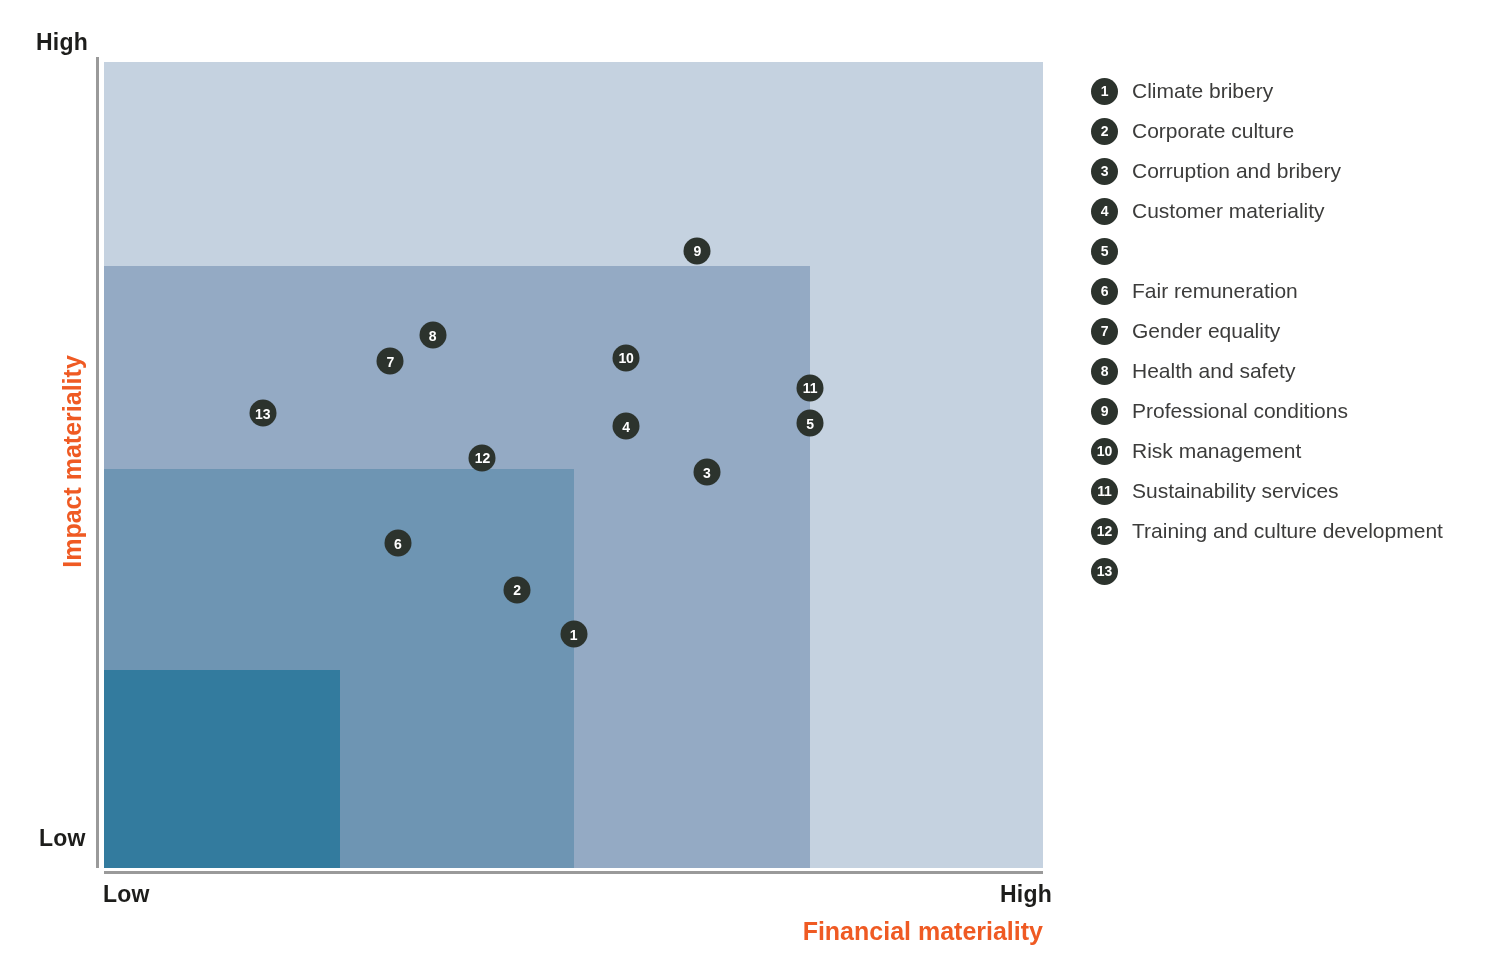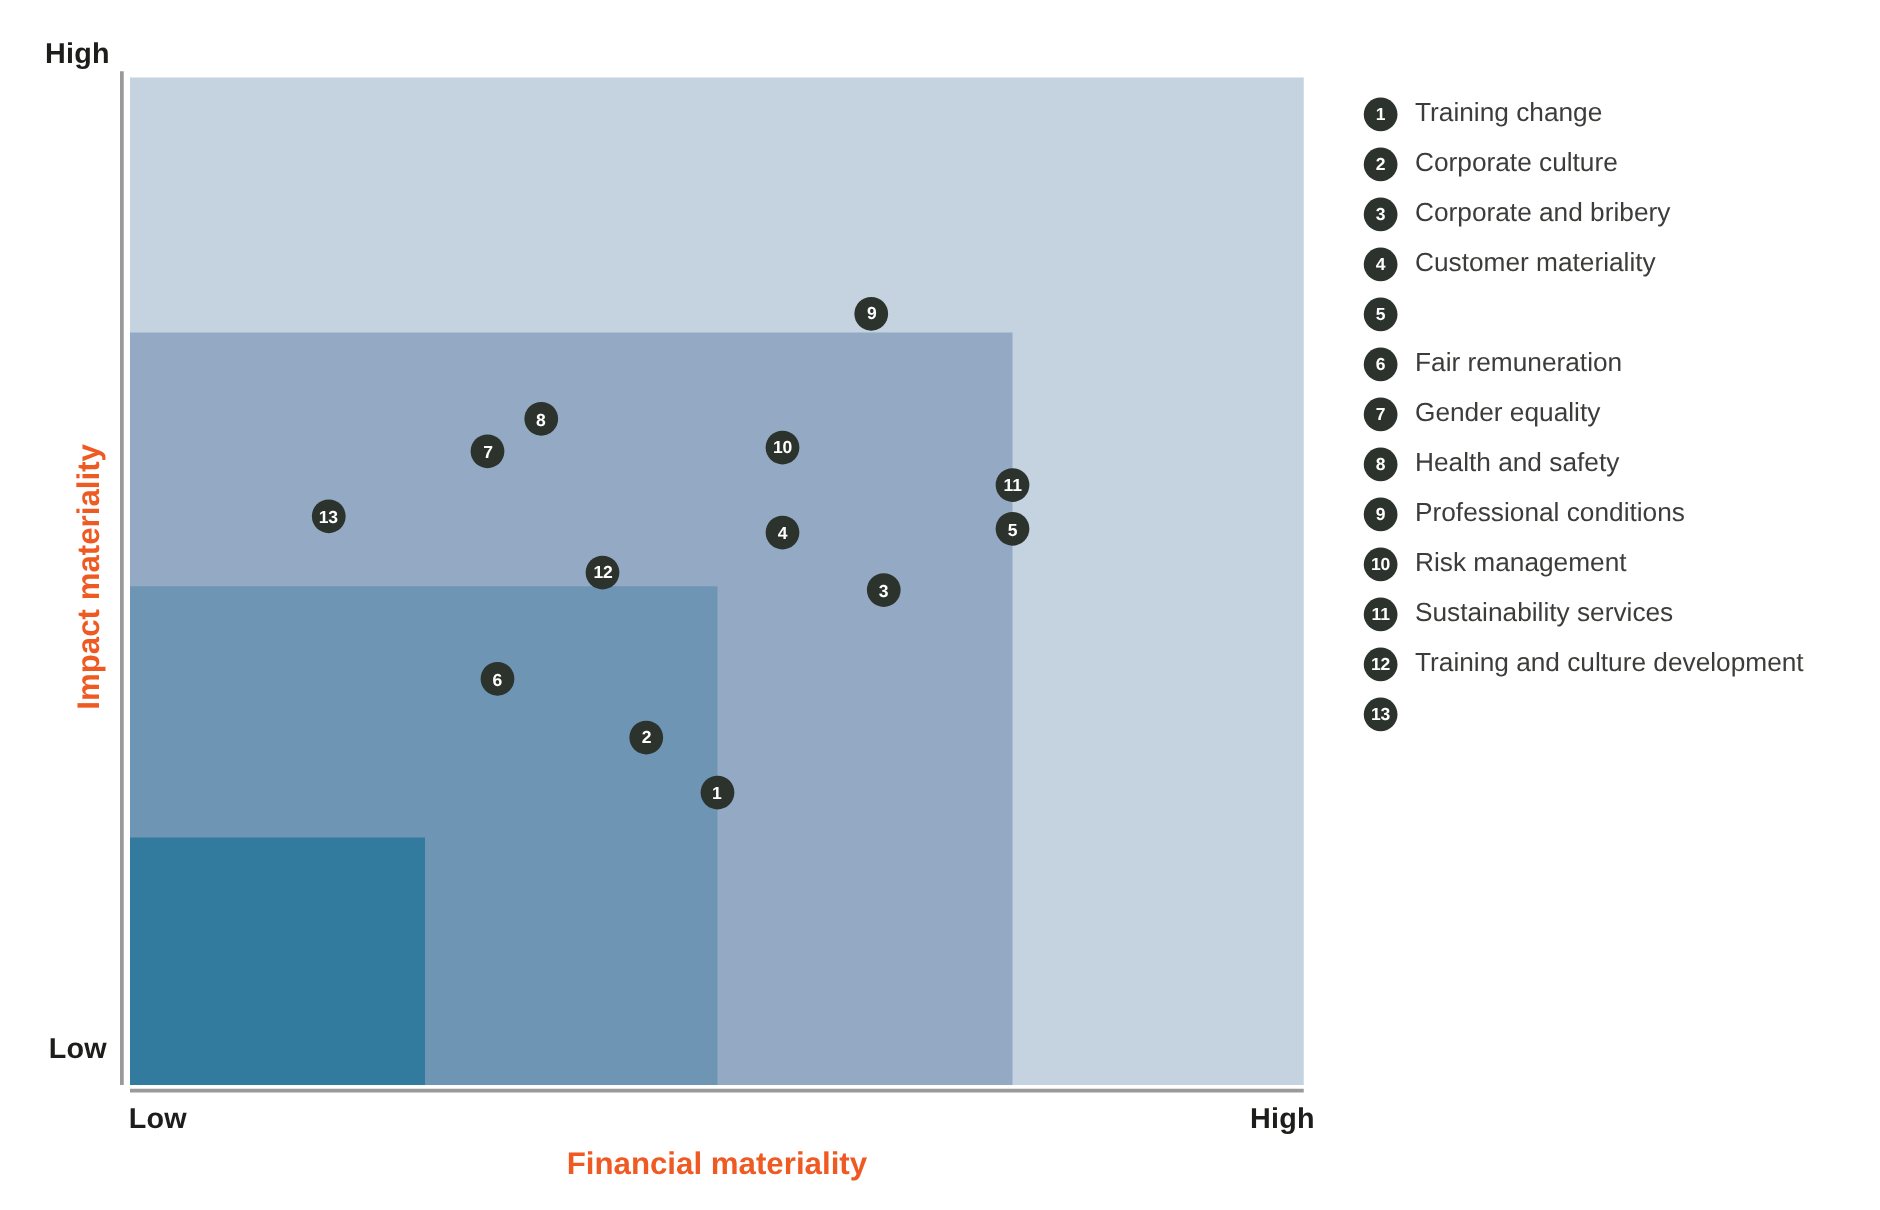--- a/index.html
+++ b/index.html
@@ -49,21 +49,21 @@
     top: 447px;
     width: 260px;
     text-align: center;
     transform: rotate(-90deg);
   }
   #axis-title-x {
     font-size: 25px;
     left: 104px;
     top: 917px;
     width: 939px;
-    text-align: center;
+    text-align: right;
   }
 
   
   #plot {
     position: absolute;
     left: 104px;
     top: 62px;
     width: 939px;
     height: 806px;
   }
@@ -197,29 +197,29 @@
         <div class="marker" title="Risk management" style="left: 55.6%; top: 36.7%;">10</div>
         <div class="marker" title="Sustainability services" style="left: 75.2%; top: 40.4%;">11</div>
         <div class="marker" title="Training and skills development" style="left: 40.3%; top: 49.1%;">12</div>
         <div class="marker" title="Well-being and working conditions" style="left: 16.9%; top: 43.6%;">13</div>
       </div>
   </div>
 
   <div id="legend">
       <div class="legend-item">
         <div class="legend-badge">1</div>
-        <div class="legend-text">Training change</div>
+        <div class="legend-text">Climate bribery</div>
       </div>
       <div class="legend-item">
         <div class="legend-badge">2</div>
         <div class="legend-text">Corporate culture</div>
       </div>
       <div class="legend-item">
         <div class="legend-badge">3</div>
-        <div class="legend-text">Corporate and bribery</div>
+        <div class="legend-text">Corruption and bribery</div>
       </div>
       <div class="legend-item">
         <div class="legend-badge">4</div>
         <div class="legend-text">Customer materiality</div>
       </div>
       <div class="legend-item">
         <div class="legend-badge">5</div>
       </div>
       <div class="legend-item">
         <div class="legend-badge">6</div>

